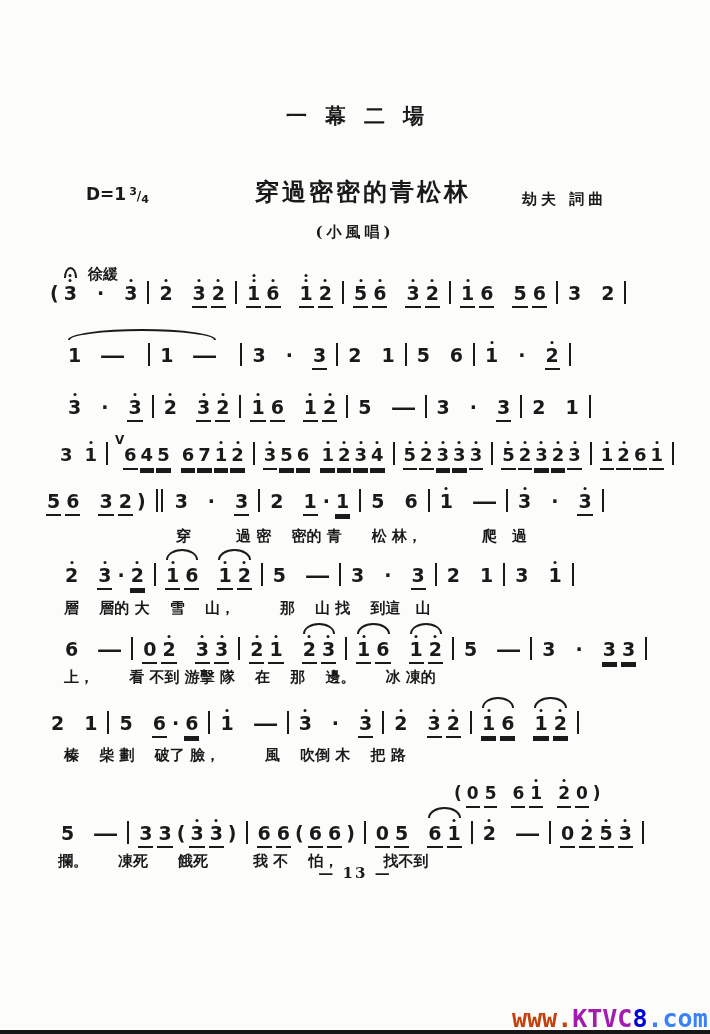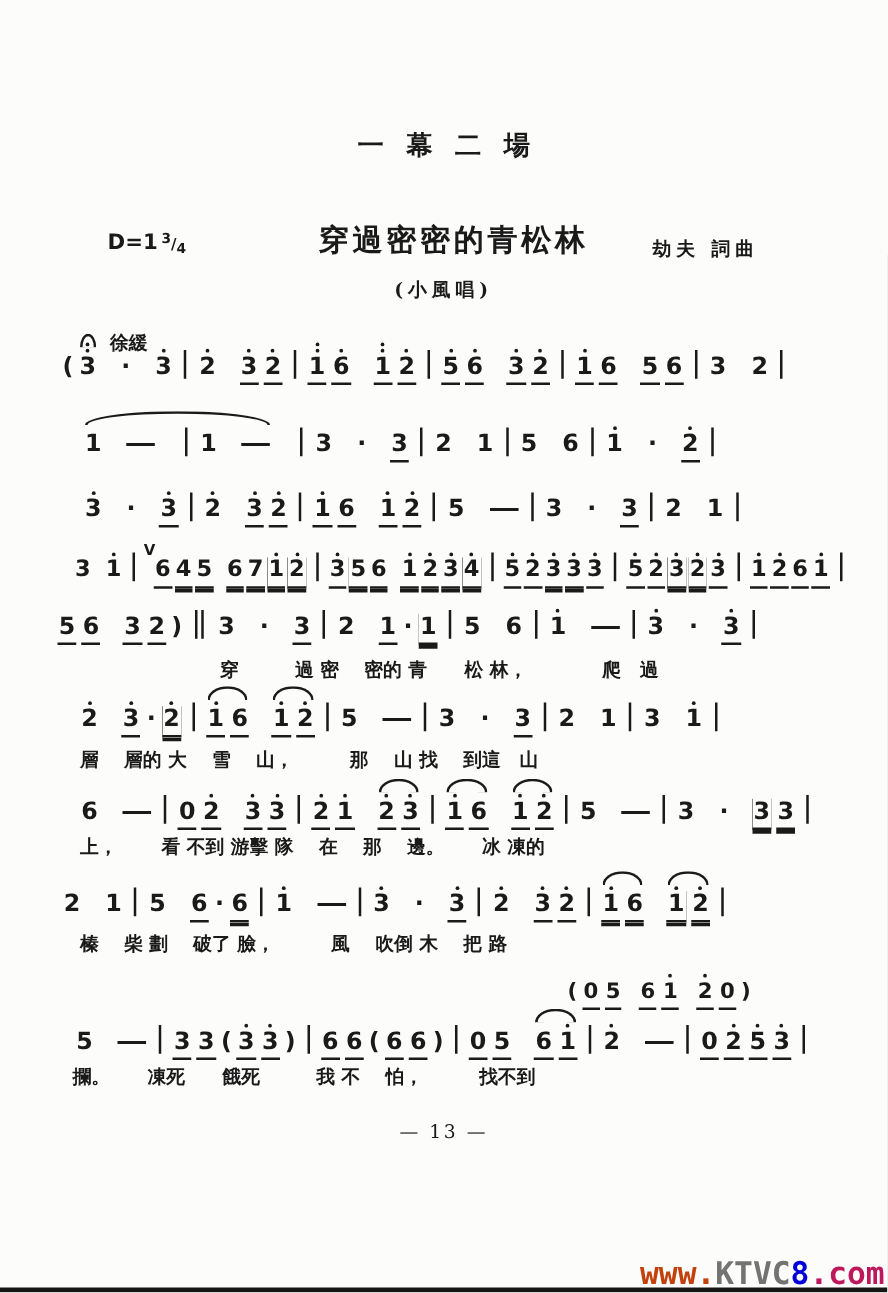--- a/index.html
+++ b/index.html
@@ -51,21 +51,21 @@
   .l0{top:280px;left:48px;} .l1{top:342px;left:65px;} .l2{top:394px;left:65px;}
   .l3{top:442px;left:58px;} .l4{top:488px;left:44px;} .l5{top:562px;left:62px;}
   .l6{top:636px;left:62px;} .l7{top:710px;left:48px;} .l8{top:820px;left:58px;}
   .annot{top:780px;left:452px;font-size:17px;}
   
   .lyr{position:absolute;font-size:15px;font-weight:700;white-space:pre;
        font-family:"DejaVu Serif","Liberation Serif",serif;}
   .ly4{top:527px;left:176px;} .ly5{top:599px;left:64px;} .ly6{top:668px;left:64px;}
   .ly7{top:746px;left:64px;} .ly8{top:852px;left:58px;}
   
-  .pageno{position:absolute;top:896px;left:0;right:0;text-align:center;font-size:15px;font-weight:400;
+  .pageno{position:absolute;top:864px;left:0;right:0;text-align:center;font-size:15px;font-weight:700;
     font-family:"DejaVu Serif","Liberation Serif",serif;letter-spacing:2px;}
   .watermark{position:absolute;top:1004px;left:512px;font-family:"DejaVu Sans Mono","Liberation Mono",monospace;
     font-size:25px;font-weight:700;letter-spacing:0px;}
   .bottom-edge{position:absolute;top:1030px;left:0;width:710px;height:4px;background:#161616;}
 </style>
 </head>
 <body>
 
 <div id="page">
   <div class="scene-title">一幕二場</div>
@@ -256,15 +256,15 @@
           </span></span><span class="bar"></span></div>
       <div class="lyr ly8">攔。　　凍死　　餓死　　　我 不　 怕，　　　找不到</div>
       <div class="mline annot"><span class="paren">(</span><span class="note u1"><span class="d">0</span></span><span class="note u1"><span class="d">5</span></span><span class="gap"></span><span class="note u1"><span class="d">6</span></span><span class="note u1"><span class="d">1</span><span class="ods">
             <span class="odot"></span>
           </span></span><span class="gap"></span><span class="note u1"><span class="d">2</span><span class="ods">
             <span class="odot"></span>
           </span></span><span class="note u1"><span class="d">0</span></span><span class="paren">)</span></div>
     </div>
 
   <div class="pageno">— 13 —</div>
-  <div class="watermark"><span style="color: #c2410c;">www.</span><span style="color: #737373;">KTVC</span><span style="color: rgb(0, 0, 216);">8</span><span style="color: #be185d;">.com</span></div>
+  <div class="watermark"><span style="color: #c2410c;">www.</span><span style="color: #a21caf;">KTVC</span><span style="color: rgb(0, 0, 216);">8</span><span style="color: #3b82f6;">.com</span></div>
   <div class="bottom-edge"></div>
 </div>
 
 </body></html>

